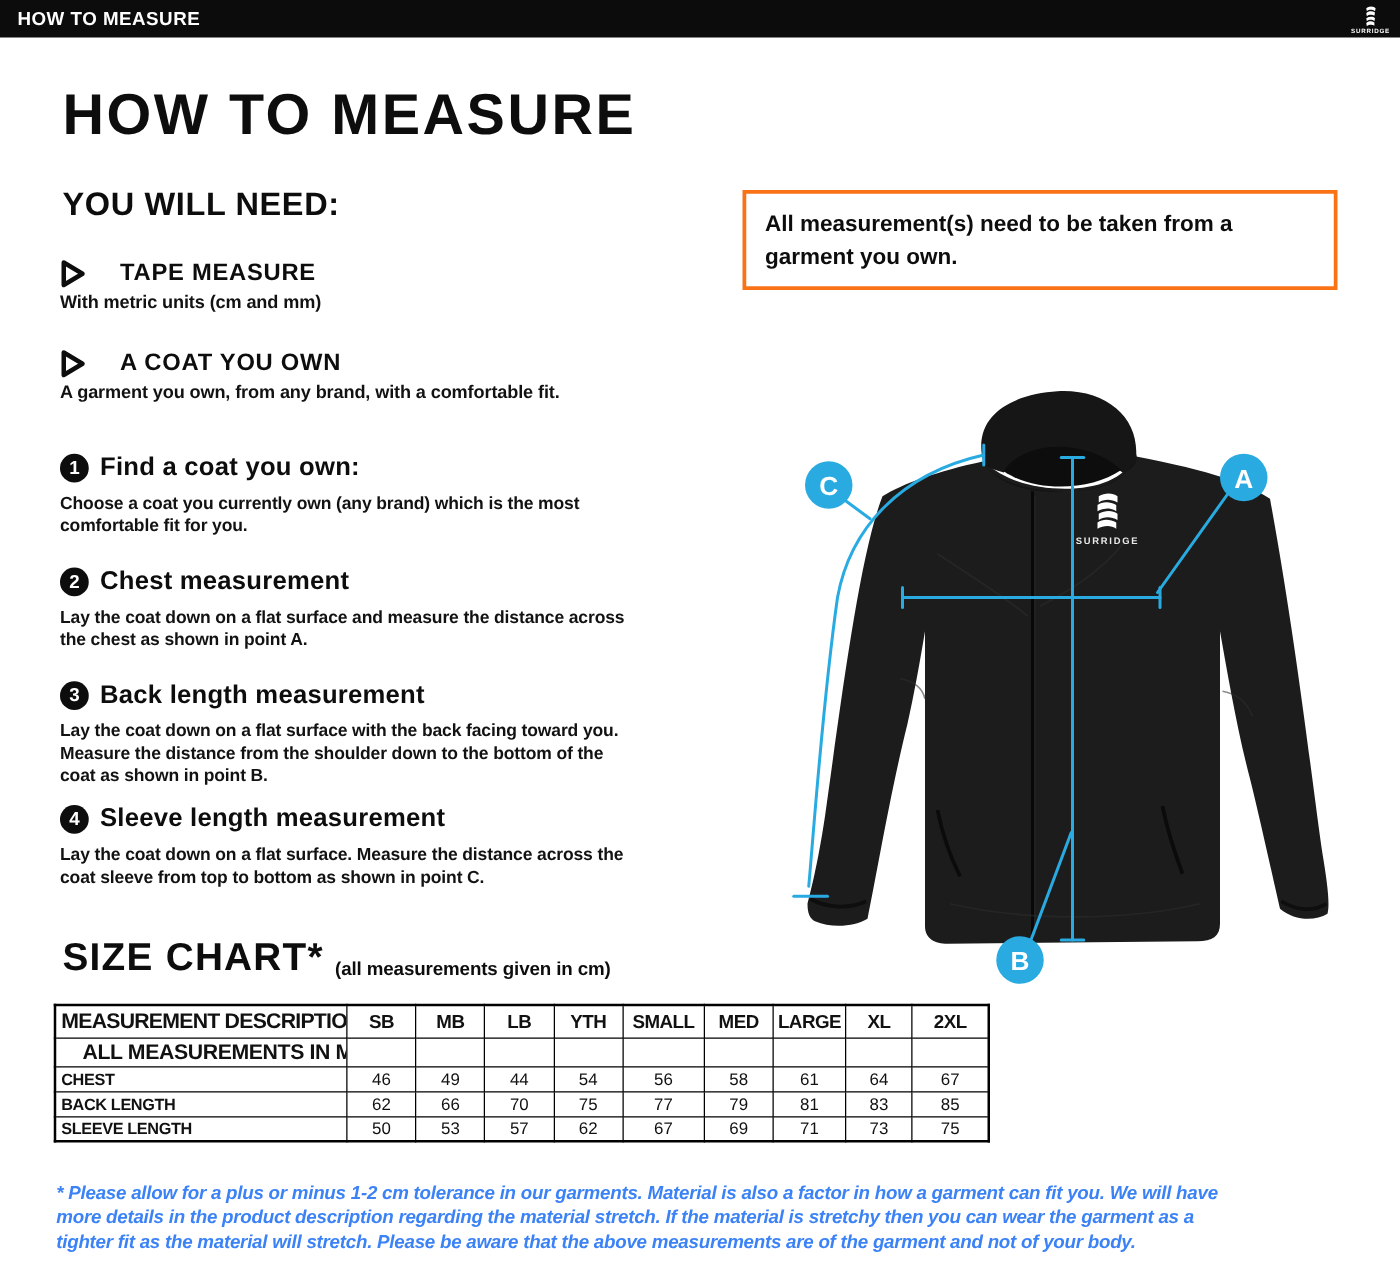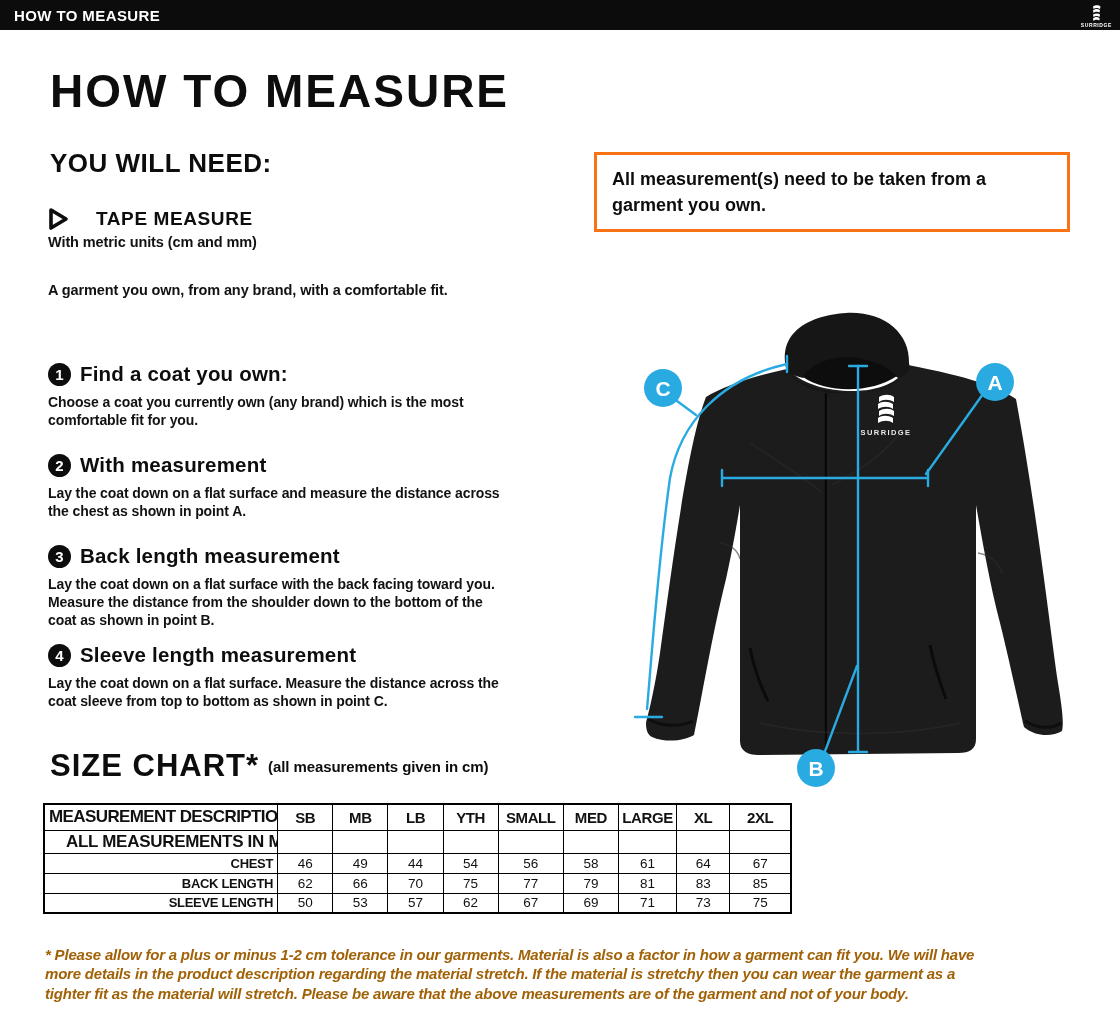--- a/index.html
+++ b/index.html
@@ -37,40 +37,40 @@
 
   
   .note-box { position:absolute; left:594px; top:152px; width:476px; height:80px; border:3px solid #f97316;
               background:#fff; padding:11px 15px; }
   .note-box .text { font-size:18px; font-weight:bold; line-height:26px; white-space:pre-line; color:#0d0d0d; }
 
   
   .diagram { position:absolute; left:600px; top:293px; width:520px; height:512px; }
 
   
-  .sizechart-heading { position:absolute; left:50px; top:748px; display:flex; align-items:center; gap:9px; }
+  .sizechart-heading { position:absolute; left:50px; top:748px; display:flex; align-items:flex-end; gap:9px; }
   .sizechart-heading .big { font-size:31px; font-weight:bold; letter-spacing:1px; color:#0d0d0d; }
   .sizechart-heading .small { font-size:15px; font-weight:bold; letter-spacing:-.1px; color:#0d0d0d; }
 
   table.sizes { position:absolute; left:43px; top:803px; width:749px; border-collapse:collapse;
                 table-layout:fixed; background:#fff; border:2.5px solid #000; }
   table.sizes td, table.sizes th { border:1.6px solid #000; overflow:hidden; white-space:nowrap; }
   th.desc-h { width:233px; font-size:17px; font-weight:bold; text-align:left; padding:2px 4px;
               letter-spacing:-.6px; height:26px; }
   th.size-h { font-size:15px; font-weight:bold; letter-spacing:-.4px; height:26px; }
   td.metric { font-size:17px; font-weight:bold; text-align:left; padding:1px 21px; letter-spacing:-.3px; height:16px; }
-  td.rlabel { font-size:13px; font-weight:bold; text-align:right; padding:1px 4px; letter-spacing:-.3px; height:20px; }
+  td.rlabel { font-size:13px; font-weight:bold; text-align:left; padding:1px 4px; letter-spacing:-.3px; height:20px; }
   td.val { font-size:13.5px; text-align:center; height:20px; }
   col.c-desc { width:233px; } col.c-sb,col.c-mb,col.c-lb,col.c-yth { width:55px; }
   col.c-small { width:65px; } col.c-med { width:55px; } col.c-large { width:58px; }
   col.c-xl { width:53px; } col.c-2xl { width:61px; }
 
   
   .footnote { position:absolute; left:45px; top:945px; width:1050px; font-size:15px; font-weight:bold;
-              font-style:italic; letter-spacing:-.2px; line-height:19.3px; white-space:pre-line; color:#a16207; }
+              font-style:italic; letter-spacing:-.2px; line-height:19.3px; white-space:pre-line; color:#3b82f6; }
 </style>
 </head>
 <body>
 
 <div id="page">
 
   <div class="topbar">
     <div class="topbar-title">HOW TO MEASURE</div>
     <div class="topbar-logo">
       <svg width="17" height="17" viewBox="0 0 34 34">
@@ -93,36 +93,42 @@
     <div class="row">
       <svg width="21" height="24" viewBox="0 0 21 24">
         <polygon points="3,3 18,12 3,21" fill="none" stroke="#0d0d0d" stroke-width="3.6" stroke-linejoin="round"></polygon>
       </svg>
       <span class="title">TAPE MEASURE</span>
     </div>
     <div class="desc">With metric units (cm and mm)</div>
   </div>
 
   <div class="need-item" id="need-2">
+    <div class="row">
+      <svg width="21" height="24" viewBox="0 0 21 24">
+        <polygon points="3,3 18,12 3,21" fill="none" stroke="#0d0d0d" stroke-width="3.6" stroke-linejoin="round"></polygon>
+      </svg>
+      <span class="title">A COAT YOU OWN</span>
+    </div>
     <div class="desc">A garment you own, from any brand, with a comfortable fit.</div>
   </div>
 
   <div class="step" id="step-1">
     <div class="head">
       <div class="badge">1</div>
       <div class="title">Find a coat you own:</div>
     </div>
     <div class="body">Choose a coat you currently own (any brand) which is the most
 comfortable fit for you.</div>
   </div>
 
   <div class="step" id="step-2">
     <div class="head">
       <div class="badge">2</div>
-      <div class="title">With measurement</div>
+      <div class="title">Chest measurement</div>
     </div>
     <div class="body">Lay the coat down on a flat surface and measure the distance across
 the chest as shown in point A.</div>
   </div>
 
   <div class="step" id="step-3">
     <div class="head">
       <div class="badge">3</div>
       <div class="title">Back length measurement</div>
     </div>

